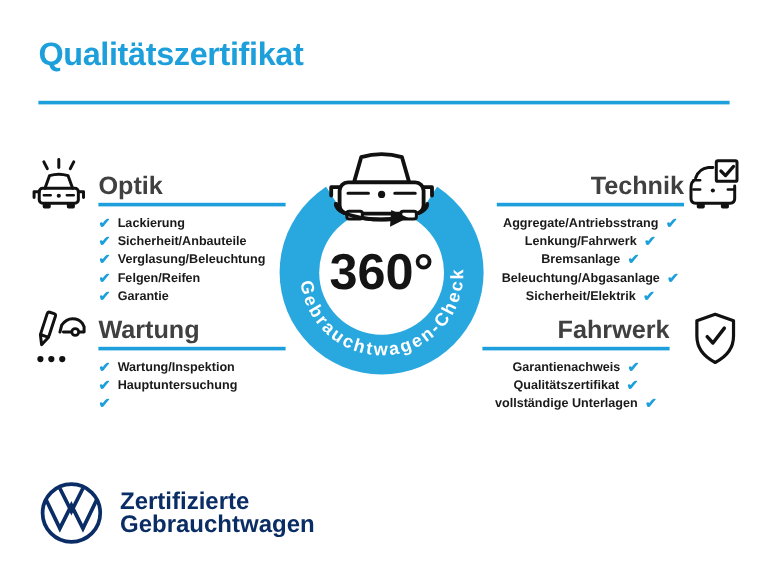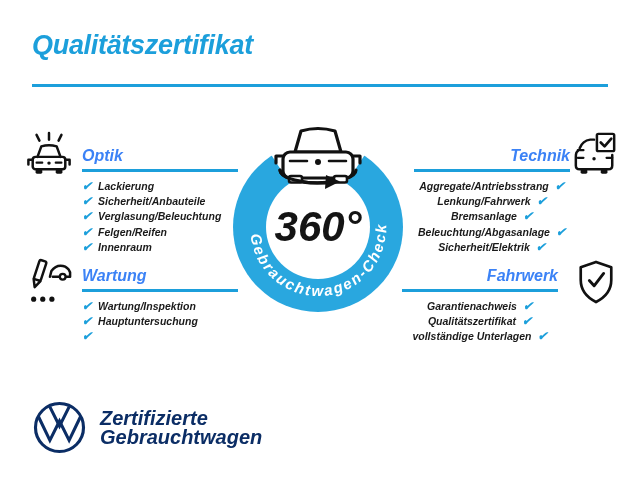--- a/index.html
+++ b/index.html
@@ -4,29 +4,29 @@
 <style>
   :root{
     --accent-blue:#1C9FDB;
     --ring-blue:#29A7DF;
     --navy:#0B2D65;
     --ink:#1A1A1A;
   }
   *{margin:0;padding:0;box-sizing:border-box;}
   html,body{width:640px;height:480px;background:#fff;overflow:hidden;}
   body{font-family:"Liberation Sans", sans-serif;position:relative;}
-  .page{position:absolute;inset:0;width:640px;height:346px;background:#fff;font-style:italic;}
+  .page{position:absolute;inset:0;width:640px;height:346px;background:#fff;}
 
   .title{position:absolute;left:32px;top:30px;font-size:27px;font-weight:bold;
          color:var(--accent-blue);letter-spacing:-0.3px;}
   .title-rule{position:absolute;left:32px;top:84px;width:576px;height:3px;
          background:var(--accent-blue);}
 
   .section{position:absolute;width:156px;}
-  .section h2{font-size:16px;font-weight:bold;color:#3b82f6;line-height:20px;}
+  .section h2{font-size:21px;font-weight:bold;color:#404040;line-height:20px;}
   .sec-rule{height:2.5px;background:var(--accent-blue);margin-top:3px;}
   .section ul{list-style:none;margin-top:7px;}
   .section li{display:flex;align-items:center;height:15.2px;font-size:10.5px;
          font-weight:bold;color:var(--ink);white-space:nowrap;}
   .chk{color:var(--accent-blue);font-size:12px;line-height:12px;}
   .section.left li .chk{margin-right:6px;}
   .section.right{text-align:right;}
   .section.right li{justify-content:center;}
   .section.right li .chk{margin-left:6px;}
 
@@ -85,21 +85,21 @@
       <li>
           <span class="chk">✔</span>
           <span>Verglasung/Beleuchtung</span>
         </li>
       <li>
           <span class="chk">✔</span>
           <span>Felgen/Reifen</span>
         </li>
       <li>
           <span class="chk">✔</span>
-          <span>Innenraum</span>
+          <span>Garantie</span>
         </li>
     </ul>
   </div>
 
   <div class="icon" style="left:572px;top:131px;">
     <svg width="46" height="46" viewBox="0 0 48 48">
       <path class="ic-stroke" d="M 8,18 Q 11,10 19,9 L 23,9"></path>
       <path class="ic-stroke" d="M 6,21 Q 4,22 4,27 L 4,36 Q 4,40 8,40 L 38,40 Q 42,40 42,36 L 42,25"></path>
       <path class="ic-stroke" style="stroke-width:2.2" d="M 6,20 H 12 M 6,28 H 12 M 36,28 H 42"></path>
       <circle class="ic-fill" cx="23" cy="29" r="1.8"></circle>

